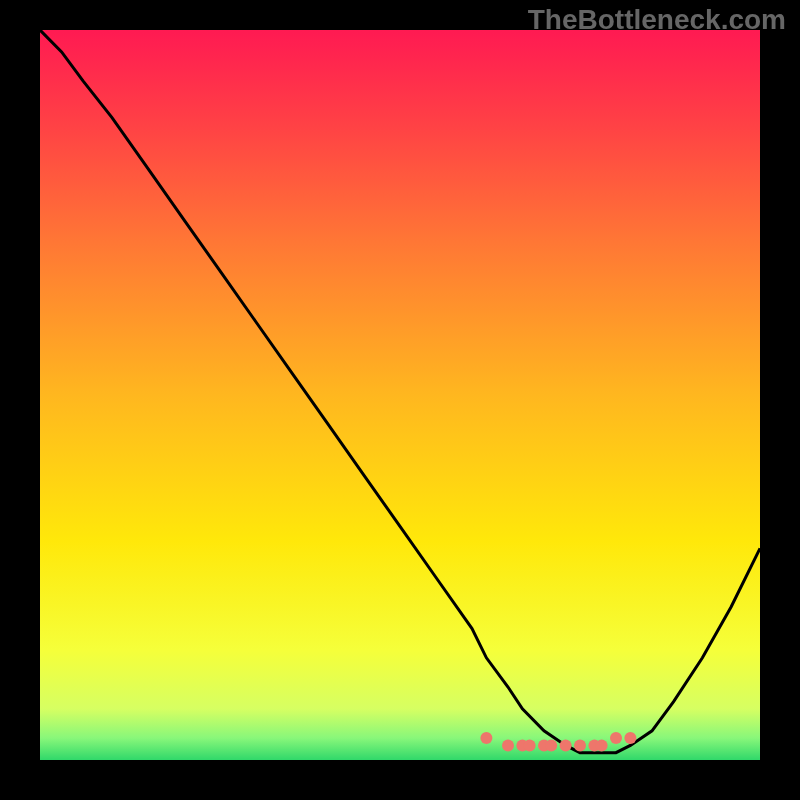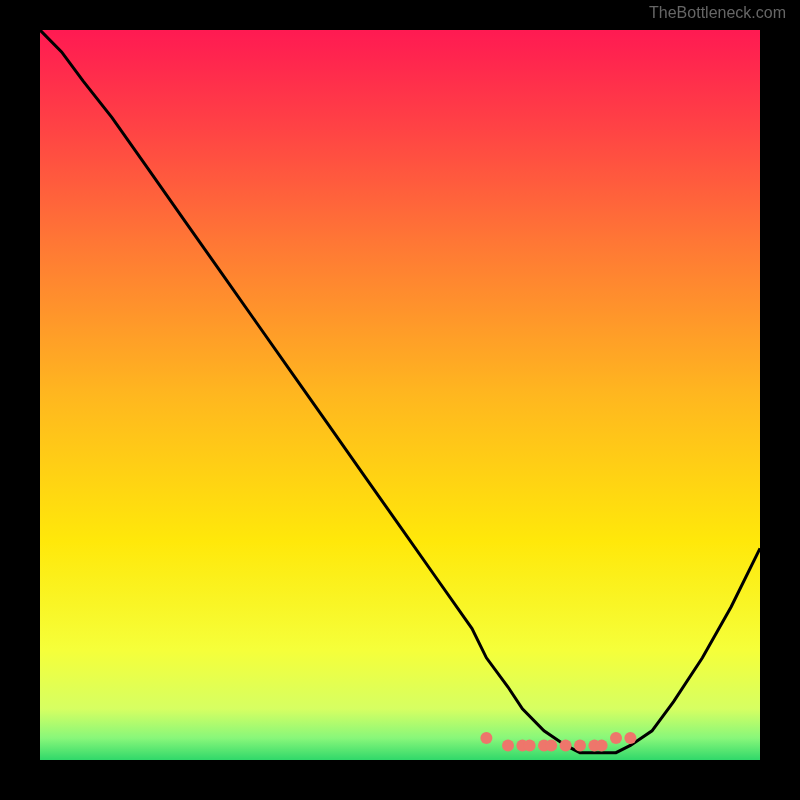--- a/index.html
+++ b/index.html
@@ -17,22 +17,22 @@
     top: 0;
     width: 800px;
     height: 800px;
     background: #000;
   }
   .watermark {
     position: absolute;
     top: 4px;
     right: 14px;
     color: #666;
-    font-size: 16px;
-    font-weight: normal;
+    font-size: 28px;
+    font-weight: bold;
     z-index: 10;
   }
   .plot-area {
     position: absolute;
     left: 40px;
     top: 30px;
     width: 720px;
     height: 730px;
     overflow: hidden;
   }

